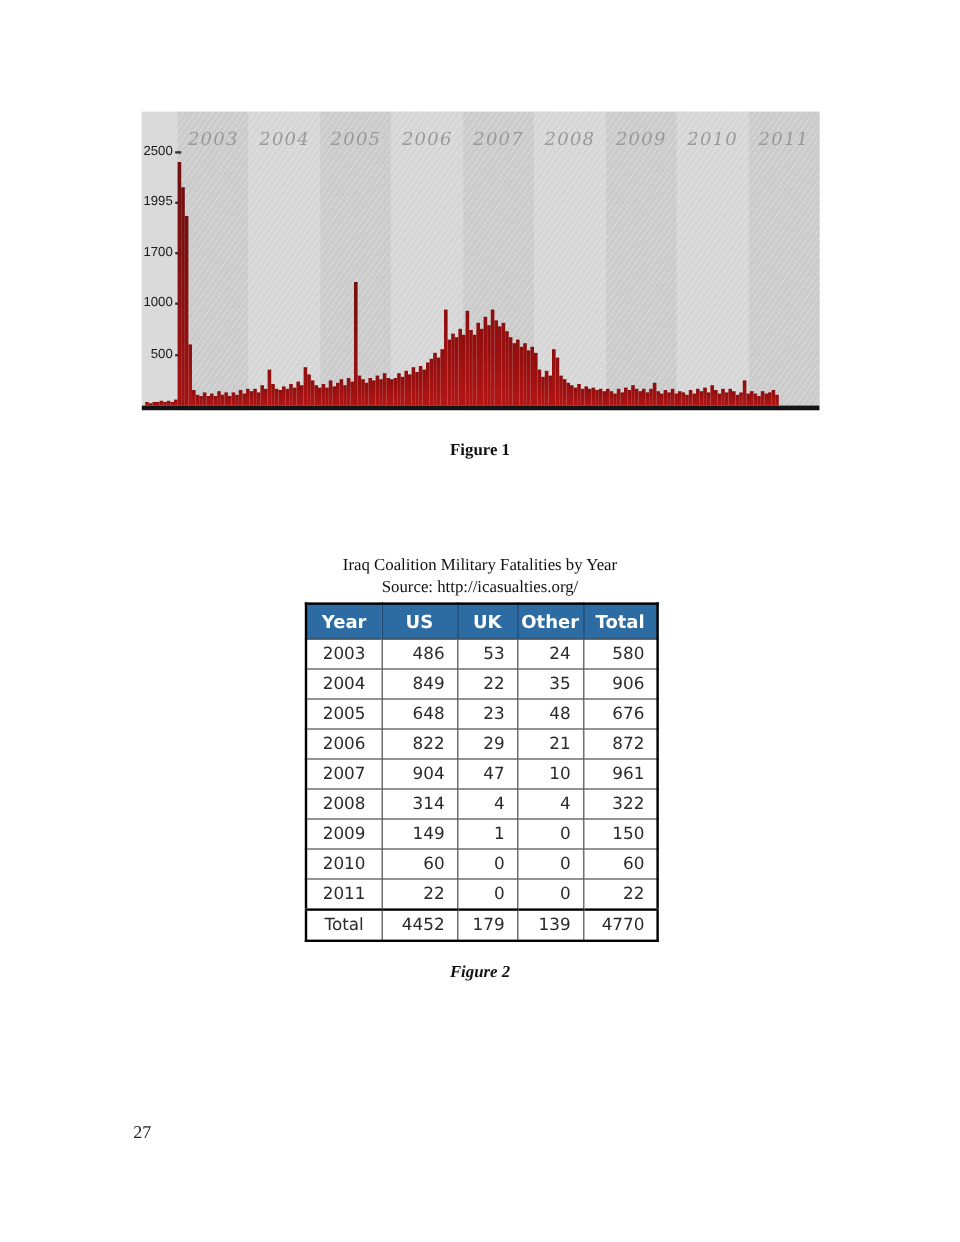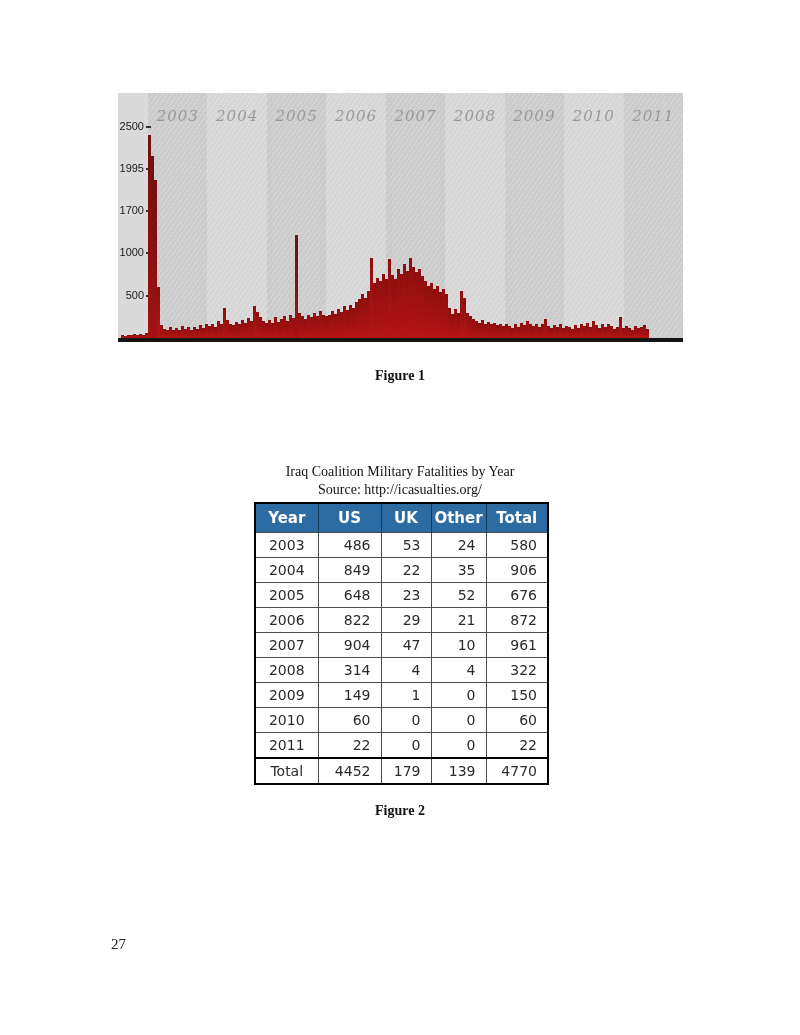--- a/index.html
+++ b/index.html
@@ -17,21 +17,21 @@
   .ydash{position:absolute;left:28px;width:5px;height:2px;background:#333;}
   .bars{position:absolute;left:3px;bottom:4px;width:528px;height:245px;}
   .bar{position:absolute;bottom:0;width:3px;background:linear-gradient(to top,#b51515,#8d0e0e);}
   .bar.tall{background:linear-gradient(to top,#a31212,#701010);}
   .xaxis{position:absolute;left:0;bottom:0;width:565px;height:4px;background:#141414;}
 
   
   .center-line{position:absolute;left:0;width:800px;text-align:center;}
   .caption{font-weight:bold;font-size:14px;}
   .fig1{top:368px;}
-  .fig2{top:803px;}
+  .fig2{top:803px;font-style:italic;}
   .tbl-title{top:464px;font-size:14px;}
   .tbl-source{top:482px;font-size:14px;}
 
   
   .data-table{position:absolute;left:254px;top:502px;border-collapse:collapse;table-layout:fixed;
         font-family:"DejaVu Sans",sans-serif;font-size:14px;color:#2a2a2a;border:2px solid #000;}
   .data-table th{color:#fff;font-weight:bold;font-size:15px;height:26px;text-align:center;
         border-left:1px solid rgba(0,0,0,0.45);}
   .data-table th:first-child{border-left:none;}
   .data-table td{border:1px solid #4d4d4d;height:24px;text-align:right;padding:0 10px 0 0;}
@@ -306,21 +306,21 @@
           <td class="year">2004</td>
           <td class="num">849</td>
           <td class="num">22</td>
           <td class="num">35</td>
           <td class="num">906</td>
         </tr>
         <tr>
           <td class="year">2005</td>
           <td class="num">648</td>
           <td class="num">23</td>
-          <td class="num">52</td>
+          <td class="num">48</td>
           <td class="num">676</td>
         </tr>
         <tr>
           <td class="year">2006</td>
           <td class="num">822</td>
           <td class="num">29</td>
           <td class="num">21</td>
           <td class="num">872</td>
         </tr>
         <tr>

